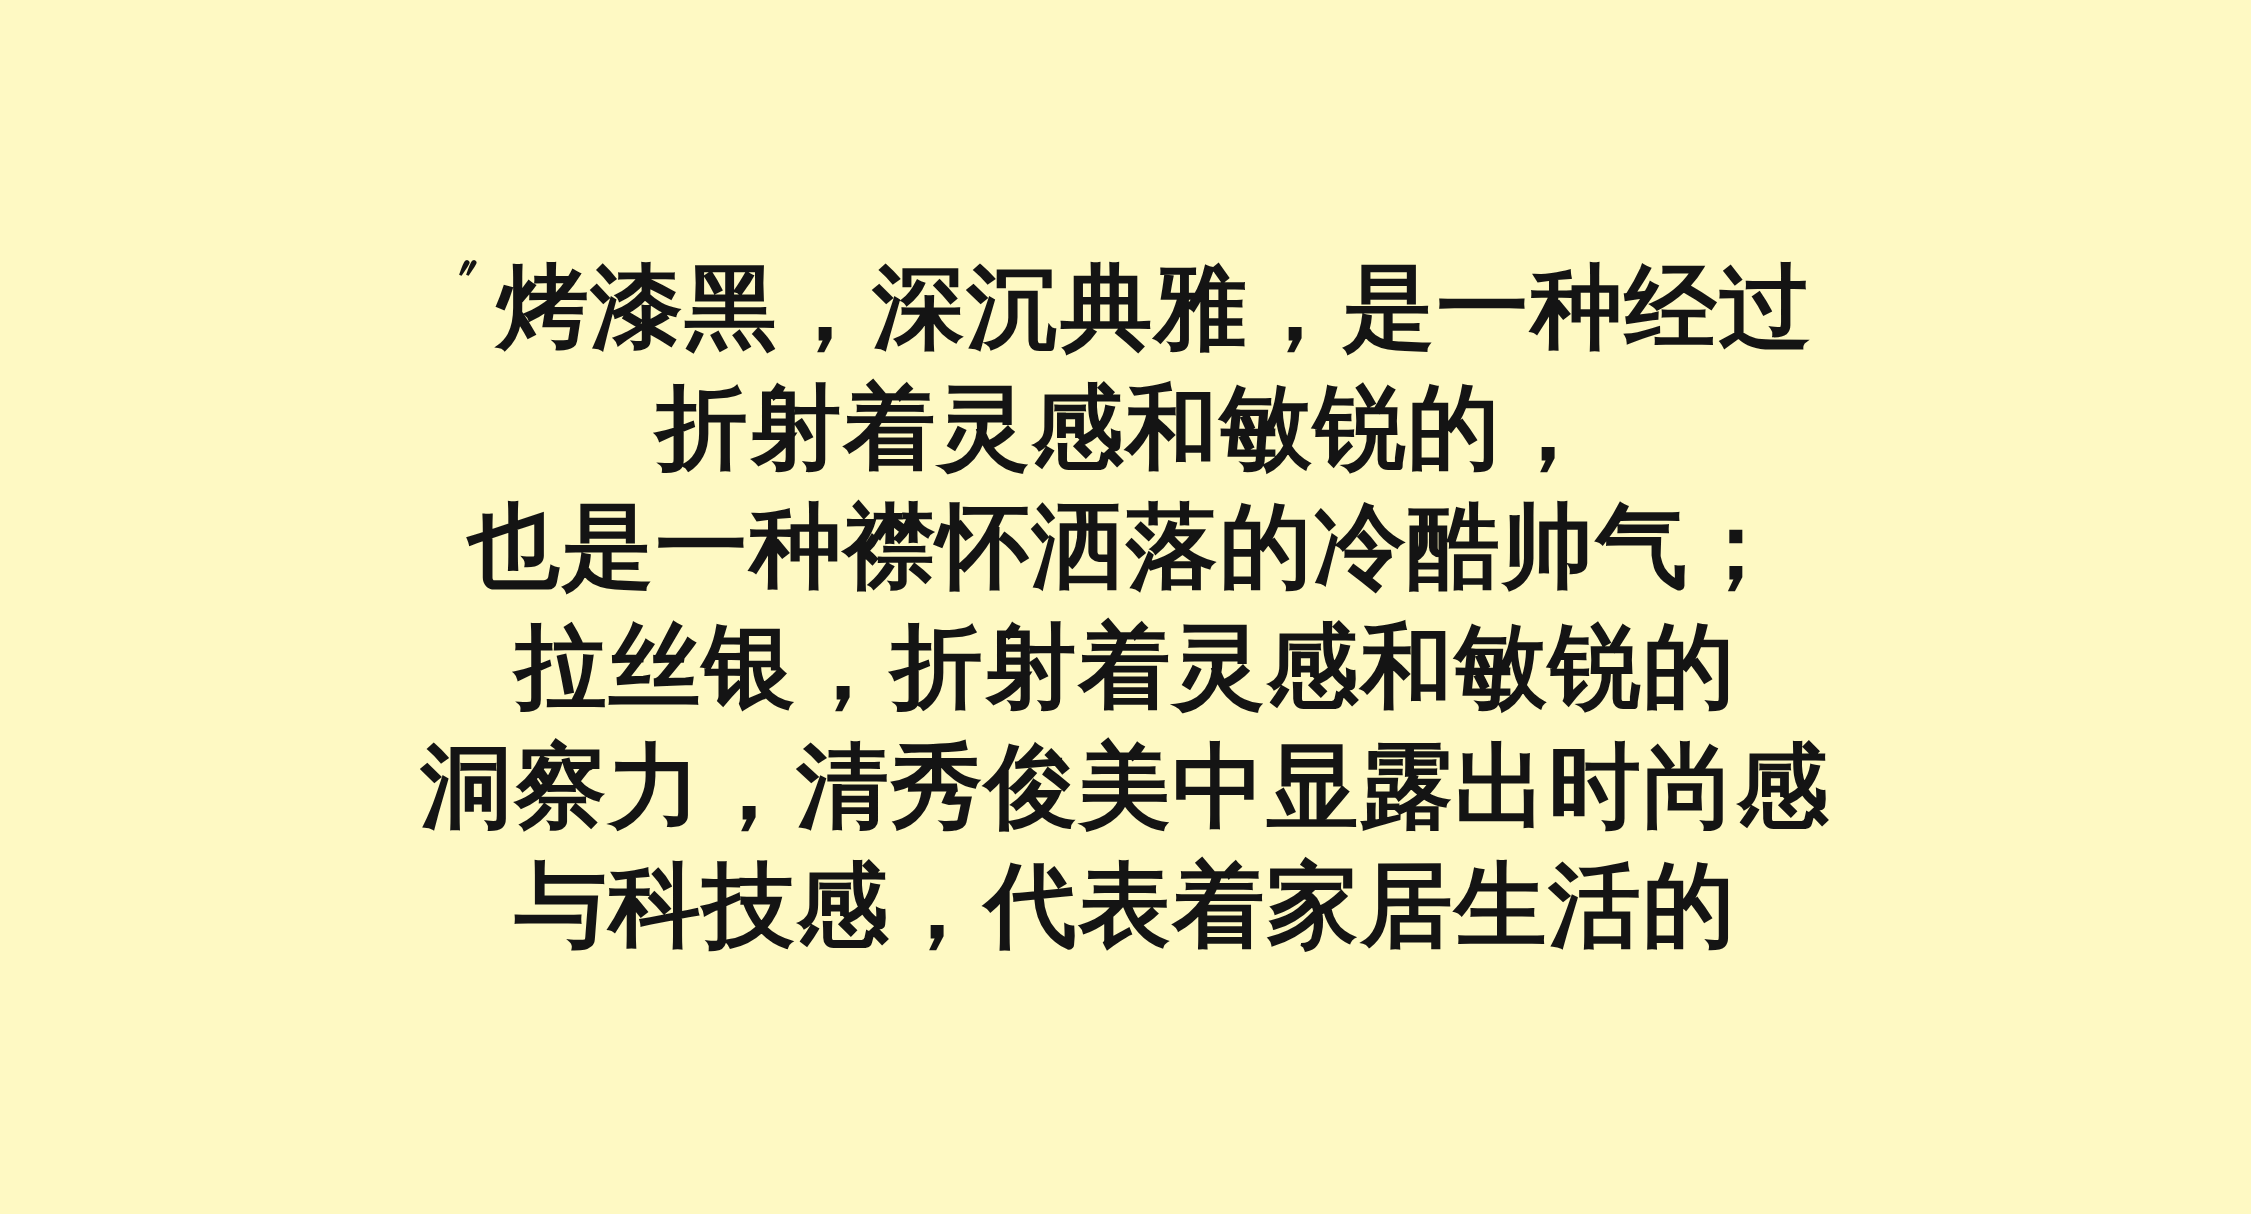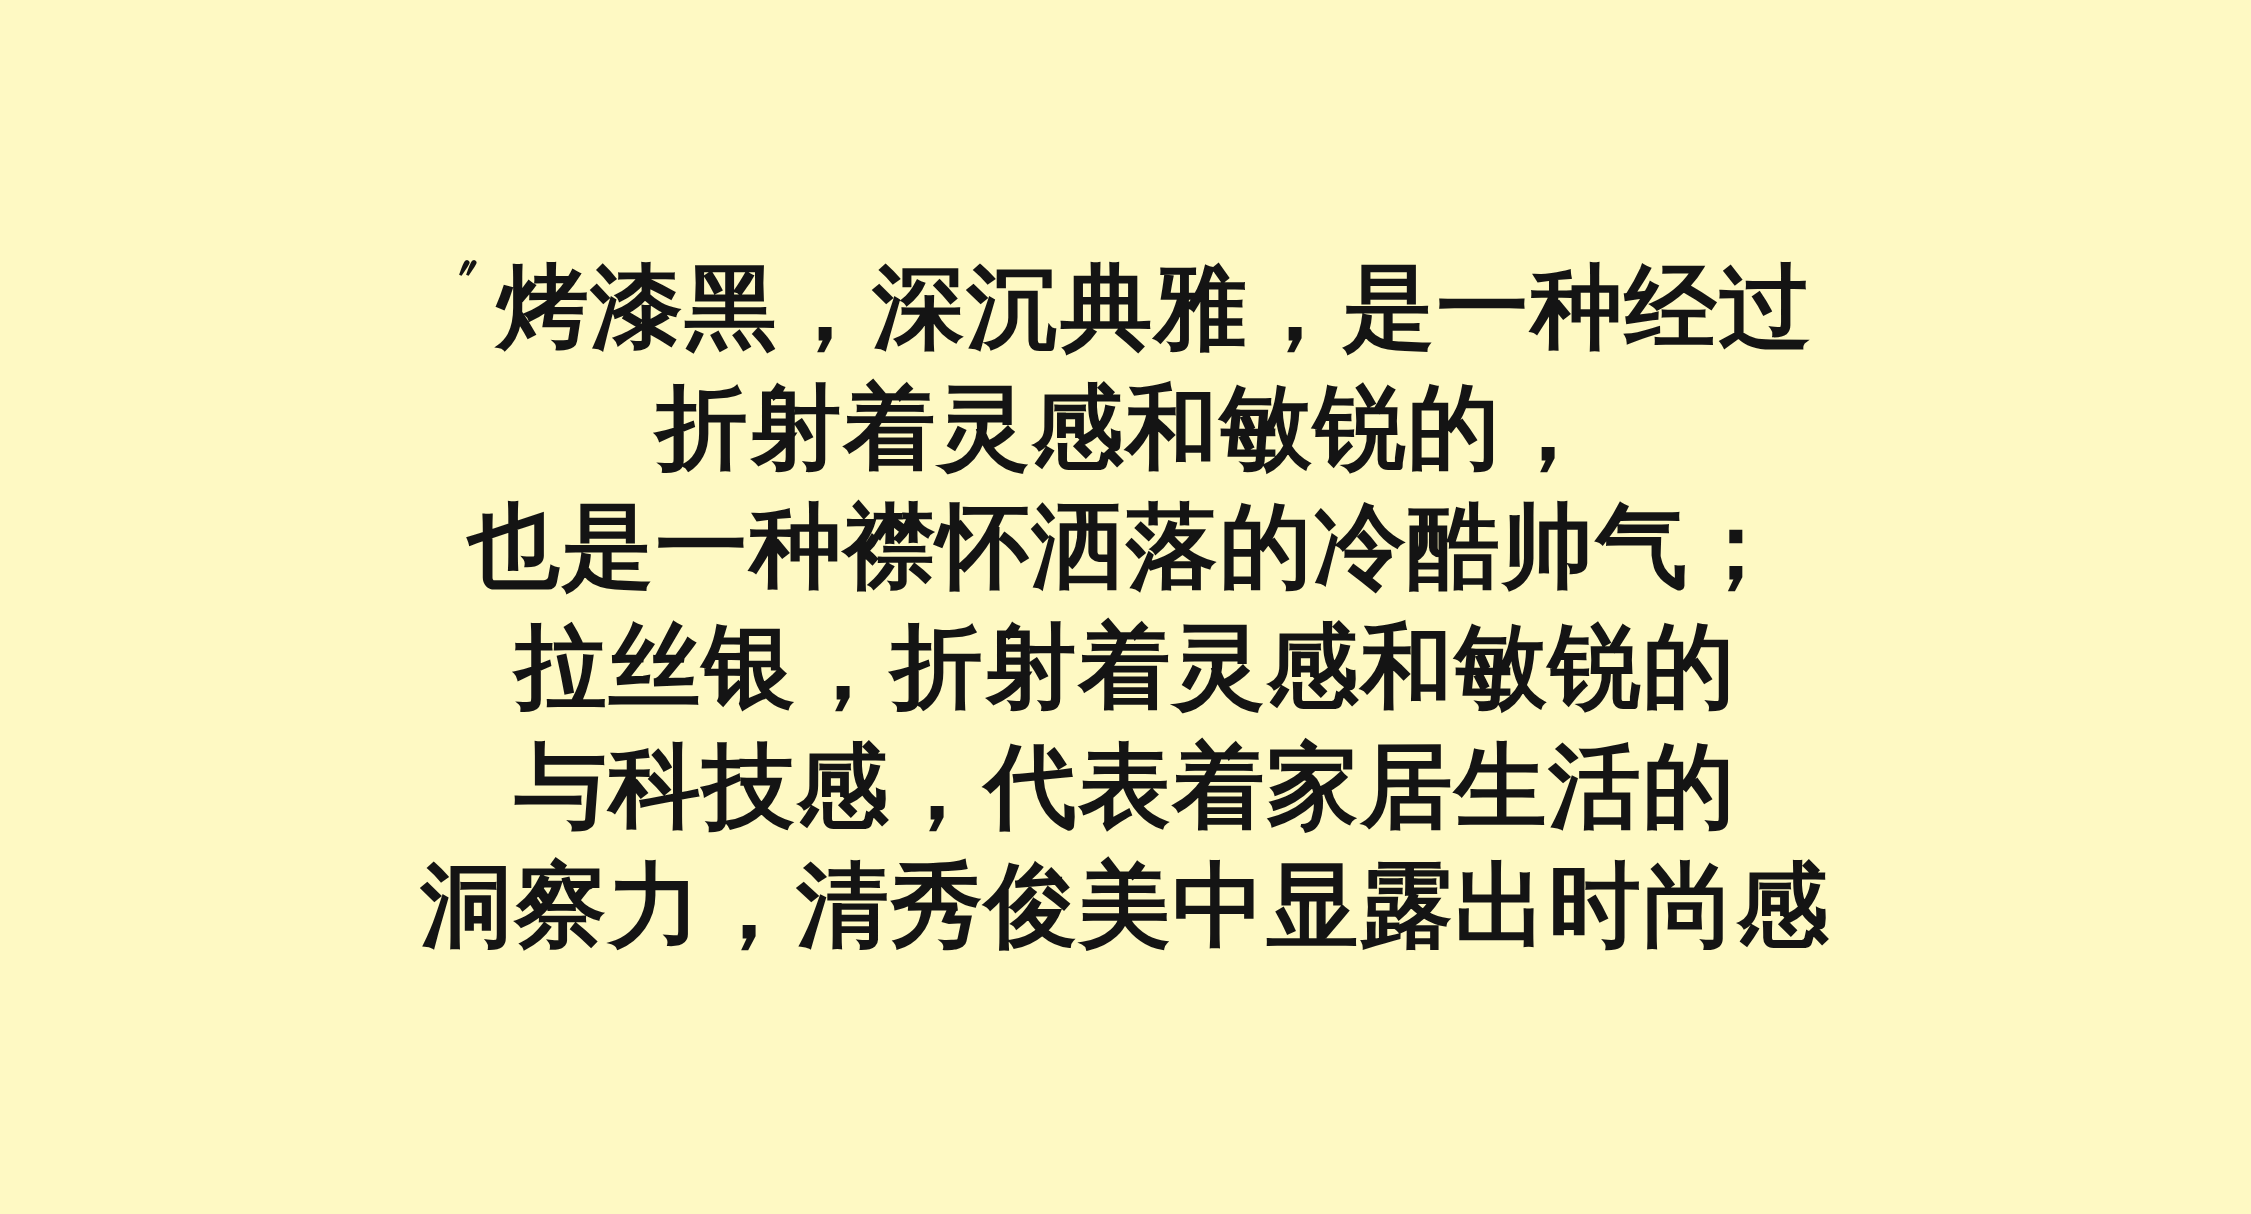--- a/index.html
+++ b/index.html
@@ -79,22 +79,22 @@
 
     <div class="quote-line">
       <span>也是一种襟怀洒落的冷酷帅气；</span>
     </div>
 
     <div class="quote-line">
       <span>拉丝银，折射着灵感和敏锐的</span>
     </div>
 
     <div class="quote-line">
-      <span>与科技感，代表着家居生活的</span>
+      <span>洞察力，清秀俊美中显露出时尚感</span>
     </div>
 
     <div class="quote-line">
-      <span>洞察力，清秀俊美中显露出时尚感</span>
+      <span>与科技感，代表着家居生活的</span>
     </div>
 
 
   </div>
 </div>
 
 </body></html>

